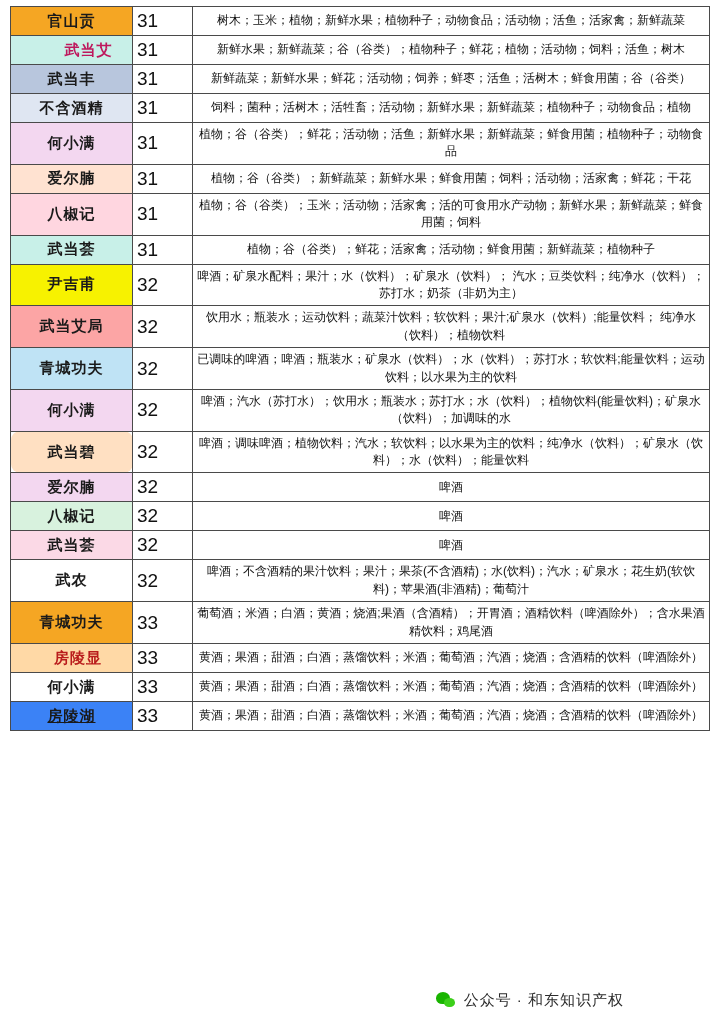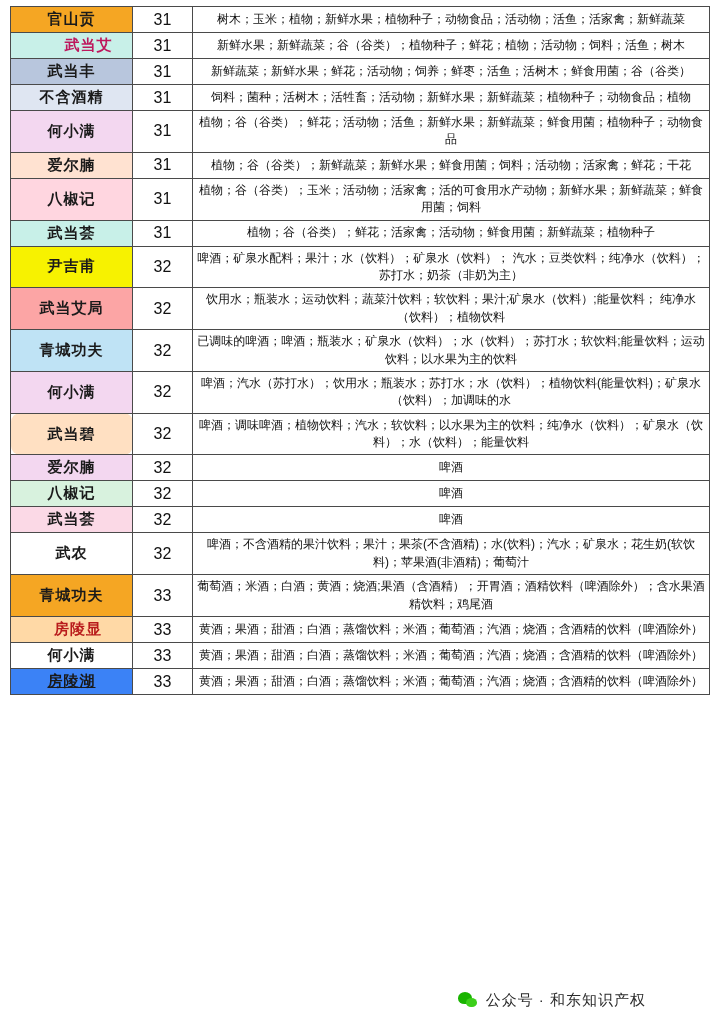--- a/index.html
+++ b/index.html
@@ -29,22 +29,22 @@
   td.c-name {
     width: 122px;
     text-align: center;
     font-size: 15px;
     font-weight: bold;
     letter-spacing: 1px;
     color: #1a1a1a;
   }
   td.c-num {
     width: 60px;
-    text-align: center;
-    font-size: 16px;
+    text-align: left;
+    font-size: 19px;
     color: #111;
   }
   td.c-goods {
     font-size: 12px;
     line-height: 1.45;
     color: #111;
     text-align: center;
     padding: 4px 6px;
   }
   .footer-bar {
@@ -55,21 +55,21 @@
     height: 36px;
     background: #ffffff;
     display: flex;
     align-items: center;
     justify-content: flex-end;
   }
   .wm {
     display: flex;
     align-items: center;
     gap: 8px;
-    padding-right: 74px;
+    padding-right: 96px;
     color: #2b2b2b;
     font-size: 15px;
     letter-spacing: 1px;
   }
   .wm-icon {
     width: 20px;
     height: 17px;
     position: relative;
     display: inline-block;
   }

